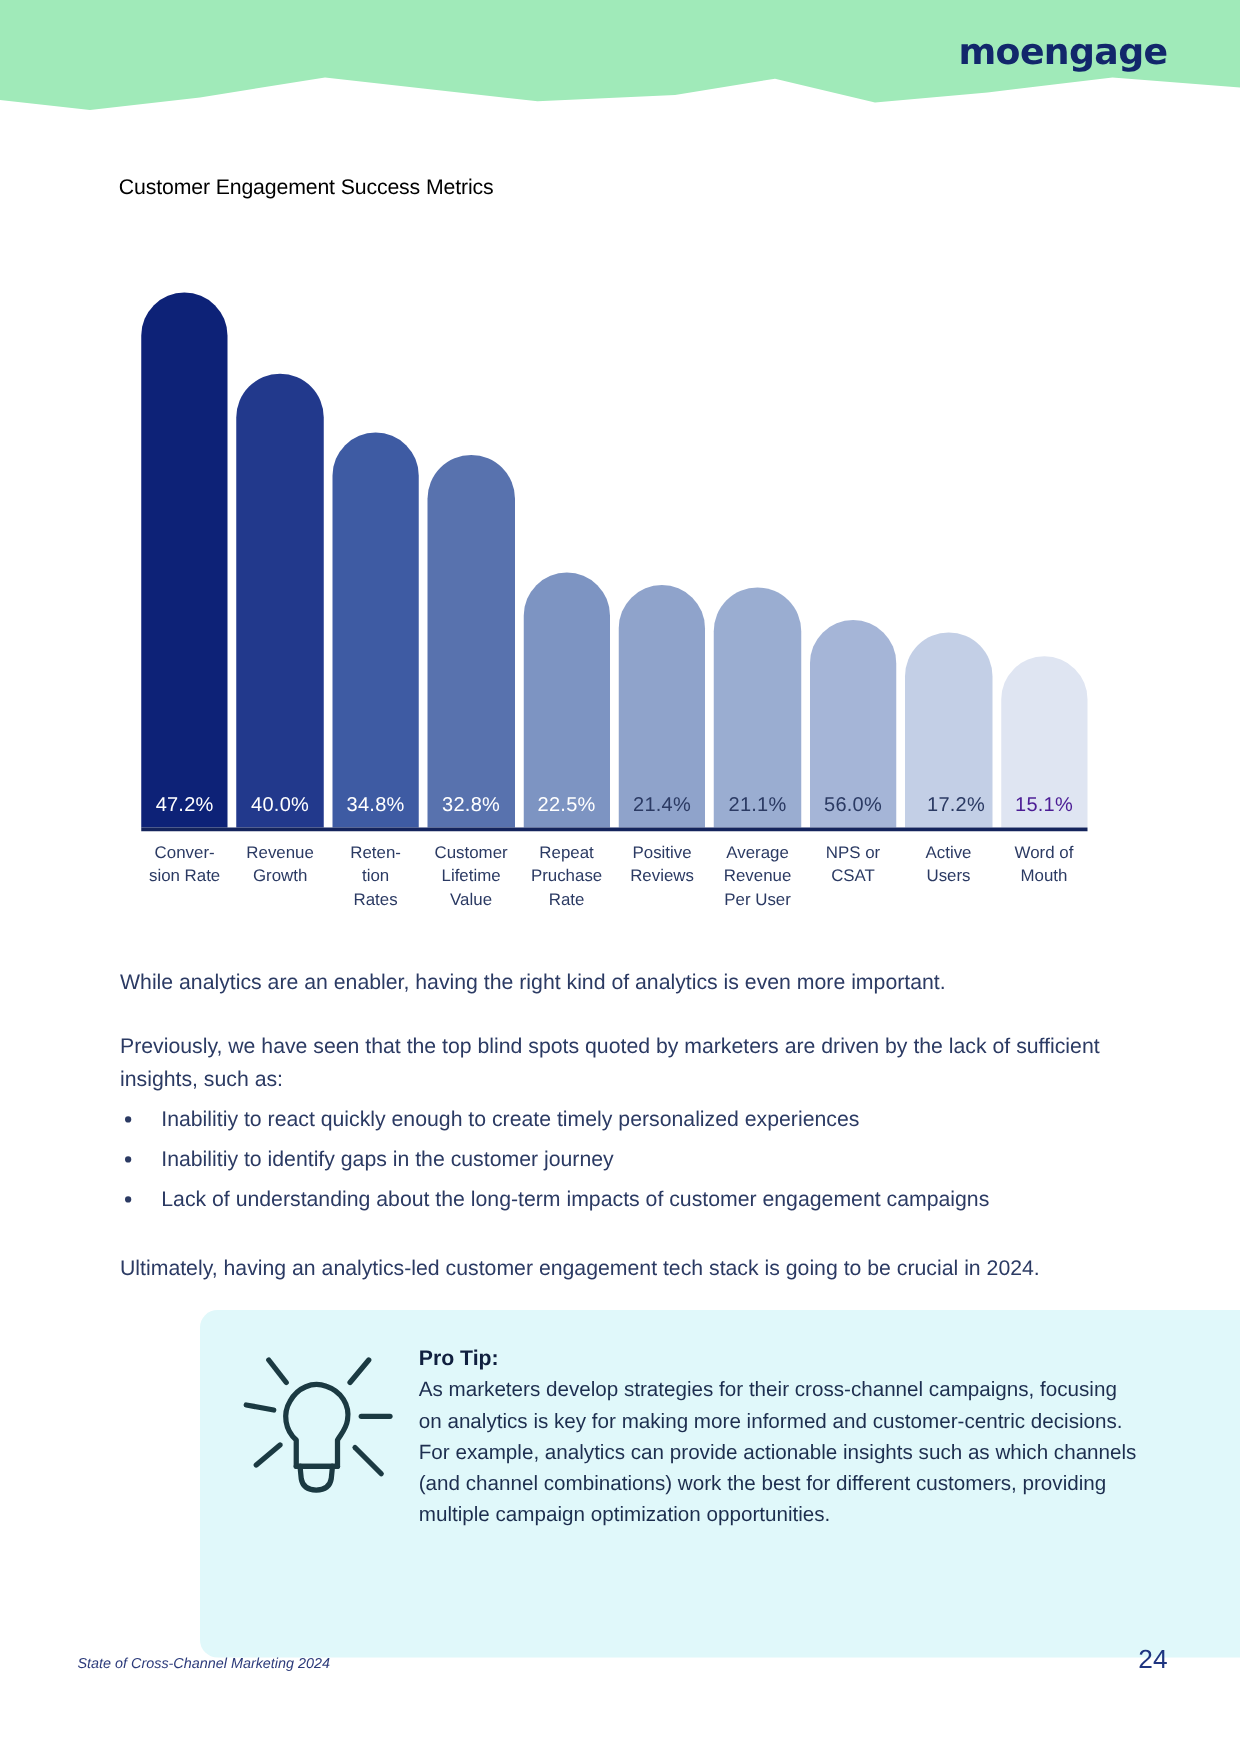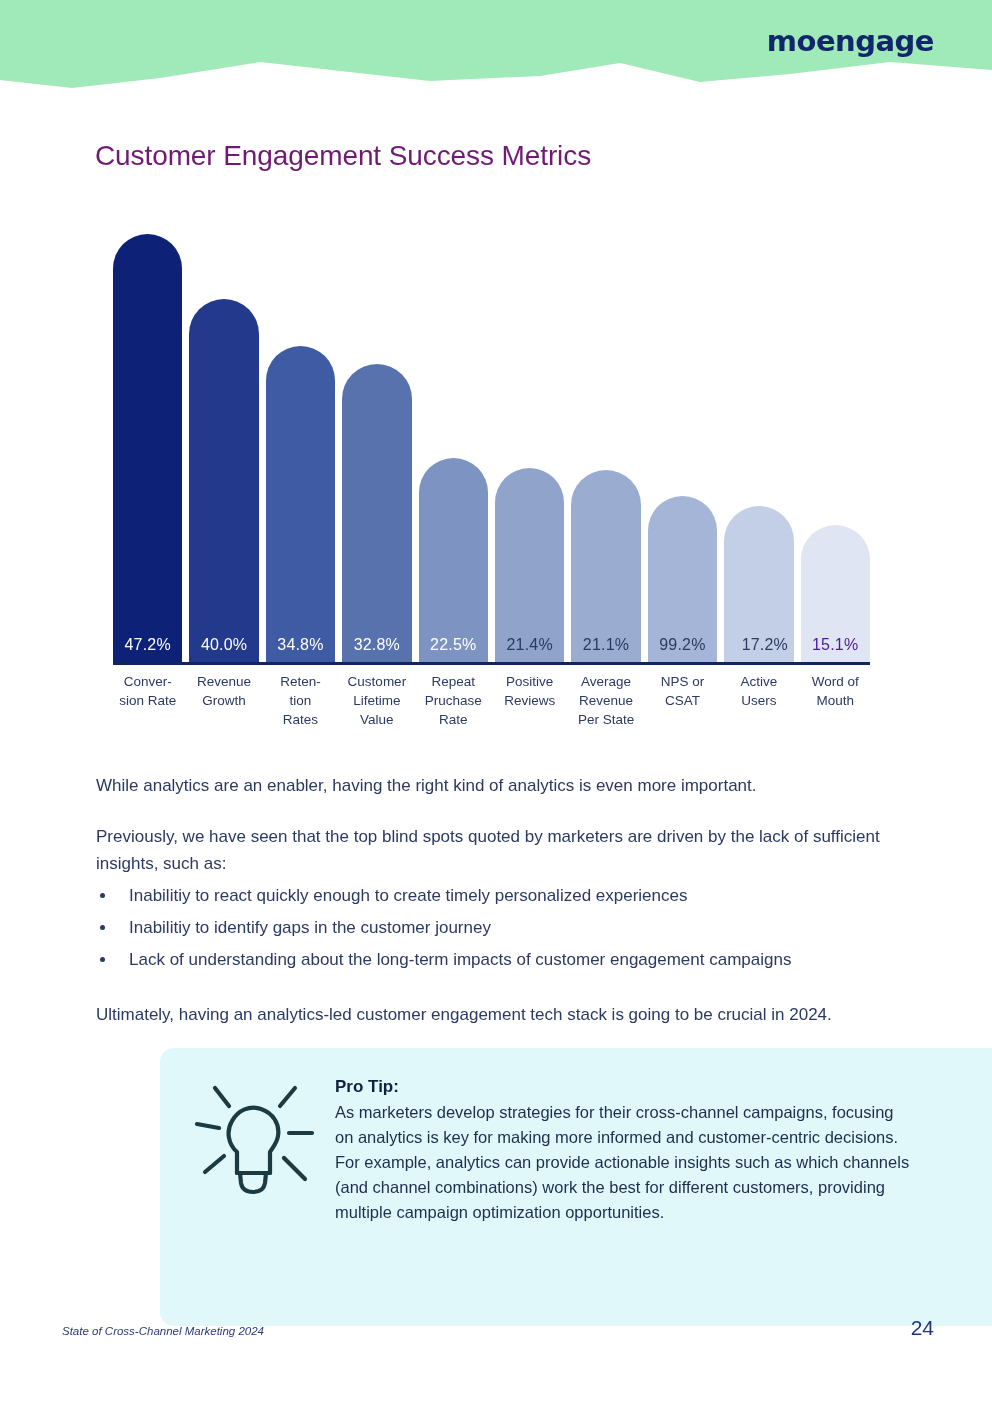--- a/index.html
+++ b/index.html
@@ -27,22 +27,22 @@
     font-family:"DejaVu Sans", sans-serif;
     font-weight:700;
     font-size:29px;
     letter-spacing:-0.5px;
     color:#12276b;
   }
 
   
   #chart-title {
     position:absolute; left:95px; top:140px;
-    font-size:28px;
-    color:#701a75;
+    font-size:17px;
+    color:#000000;
     letter-spacing:-0.1px;
   }
   #chart-area {
     position:absolute;
     left:113px; top:190px;
     width:760px; height:555px;
   }
   #bars-row {
     position:absolute;
     left:0; top:0;
@@ -213,21 +213,21 @@
             <span class="bar-value" style="color: rgb(43, 58, 99);">21.4%</span>
           </div>
         </div>
         <div class="bar-col" style="width: 69.4px; margin-right: 7px;">
           <div class="bar-shape" style="height: 191.523px; background: rgb(154, 173, 209);">
             <span class="bar-value" style="color: rgb(43, 58, 99);">21.1%</span>
           </div>
         </div>
         <div class="bar-col" style="width: 69.4px; margin-right: 7px;">
           <div class="bar-shape" style="height: 166.108px; background: rgb(165, 181, 215);">
-            <span class="bar-value" style="color: rgb(43, 58, 99);">99.2%</span>
+            <span class="bar-value" style="color: rgb(43, 58, 99);">56.0%</span>
           </div>
         </div>
         <div class="bar-col" style="width: 69.4px; margin-right: 7px;">
           <div class="bar-shape" style="height: 156.123px; background: rgb(195, 207, 230); padding-left: 12px;">
             <span class="bar-value" style="color: rgb(43, 58, 99);">17.2%</span>
           </div>
         </div>
         <div class="bar-col" style="width: 69.4px; margin-right: 0px;">
           <div class="bar-shape" style="height: 137.062px; background: rgb(223, 229, 242);">
             <span class="bar-value" style="color: #4c1d95;">15.1%</span>
@@ -246,21 +246,21 @@
         <div class="axis-label" style="width: 69.4px; margin-right: 7px;">Customer
 Lifetime
 Value</div>
         <div class="axis-label" style="width: 69.4px; margin-right: 7px;">Repeat
 Pruchase
 Rate</div>
         <div class="axis-label" style="width: 69.4px; margin-right: 7px;">Positive
 Reviews</div>
         <div class="axis-label" style="width: 69.4px; margin-right: 7px;">Average
 Revenue
-Per State</div>
+Per User</div>
         <div class="axis-label" style="width: 69.4px; margin-right: 7px;">NPS or
 CSAT</div>
         <div class="axis-label" style="width: 69.4px; margin-right: 7px;">Active
 Users</div>
         <div class="axis-label" style="width: 69.4px; margin-right: 0px;">Word of
 Mouth</div>
       </div>
   </div>
 
   <div id="body-copy">

